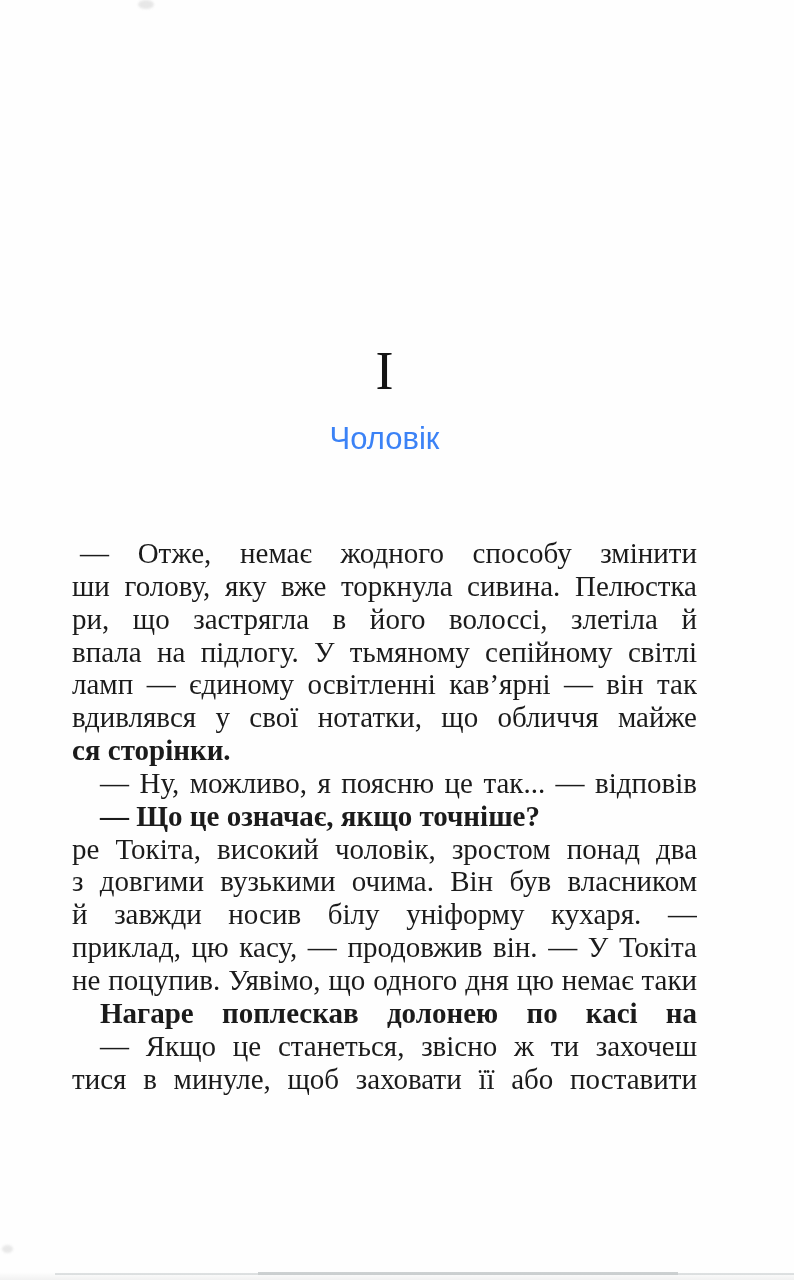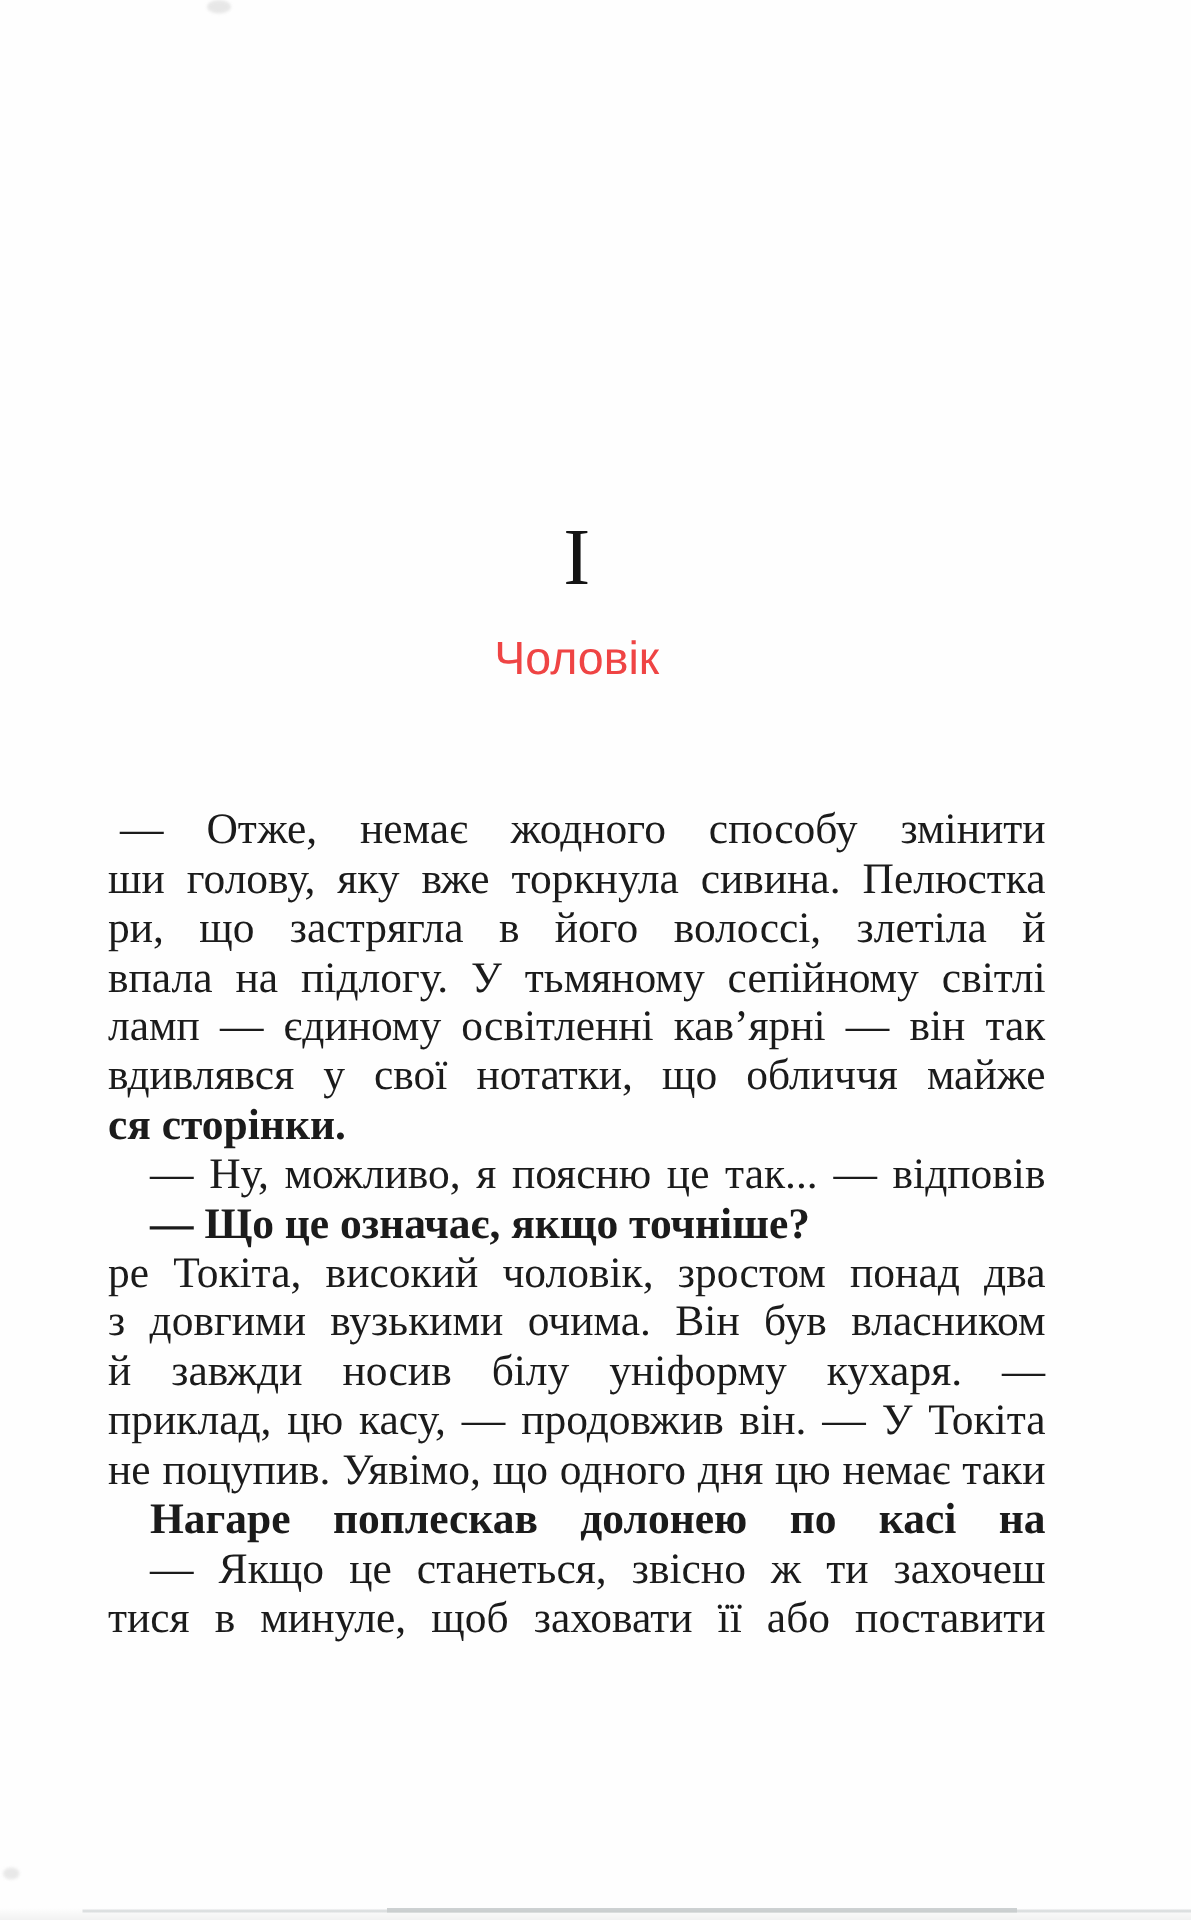--- a/index.html
+++ b/index.html
@@ -31,21 +31,21 @@
   .chapter-title {
     position: absolute;
     left: 72px;
     top: 419px;
     width: 625px;
     text-align: center;
     font-family: "Liberation Sans", sans-serif;
     font-size: 31px;
     font-weight: 400;
     line-height: 40px;
-    color: #ef4444;
+    color: #3b82f6;
   }
   .body-text {
     position: absolute;
     left: 72px;
     top: 537px;
     width: 625px;
     font-family: "Liberation Serif", serif;
     font-size: 29px;
     color: #1b1b1b;
   }

